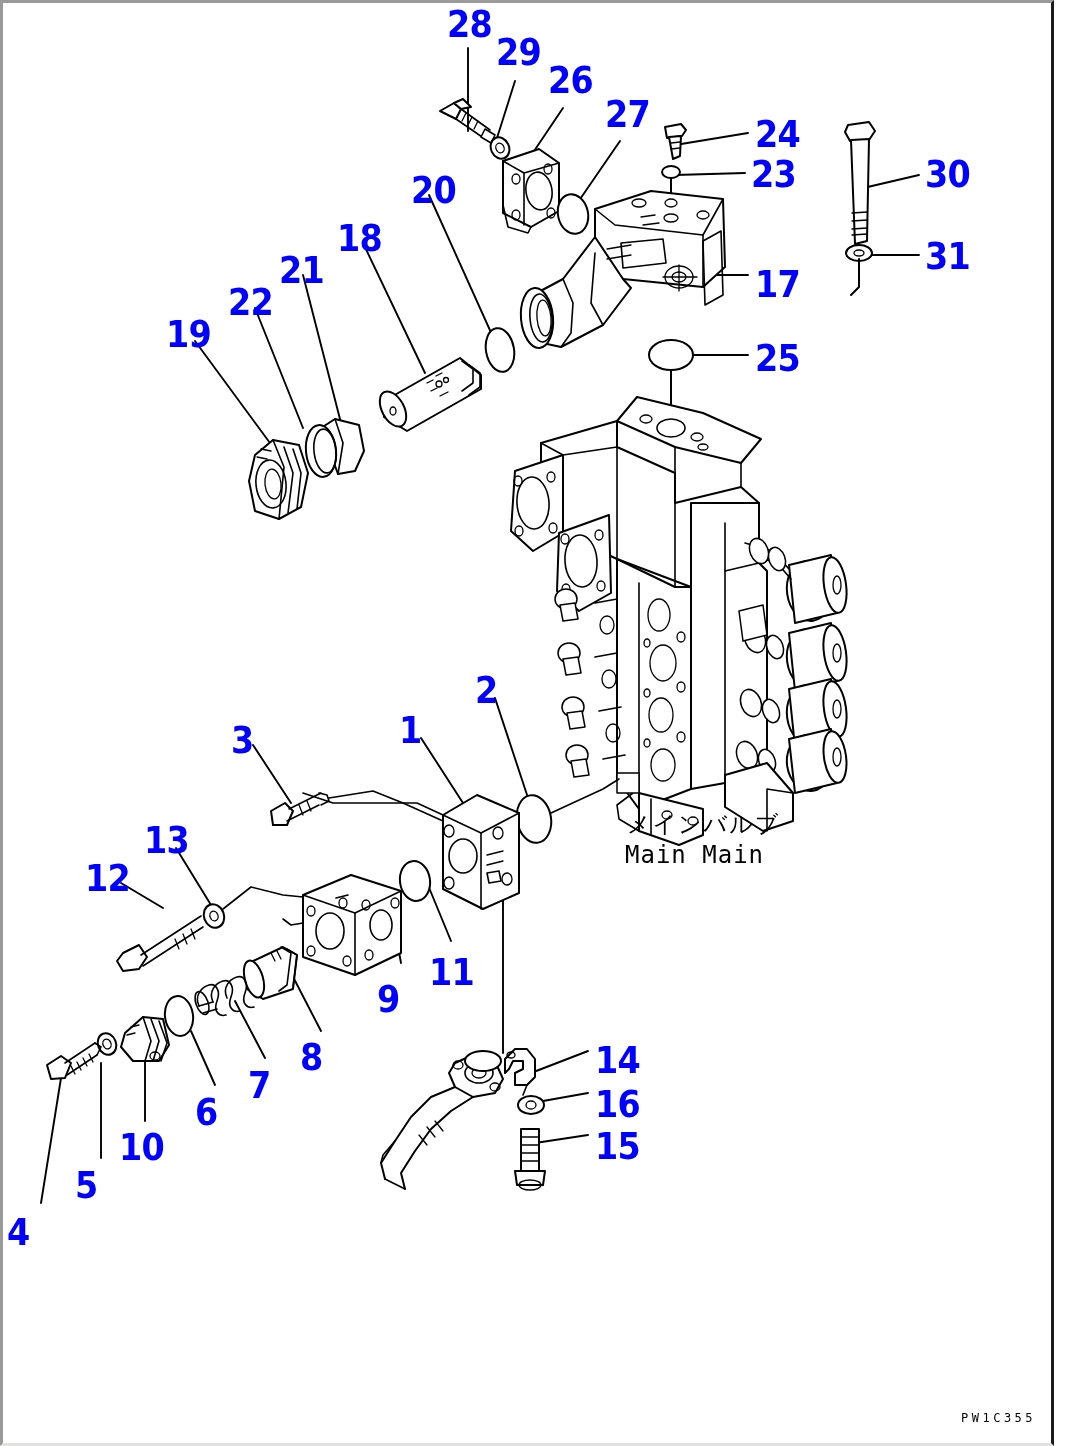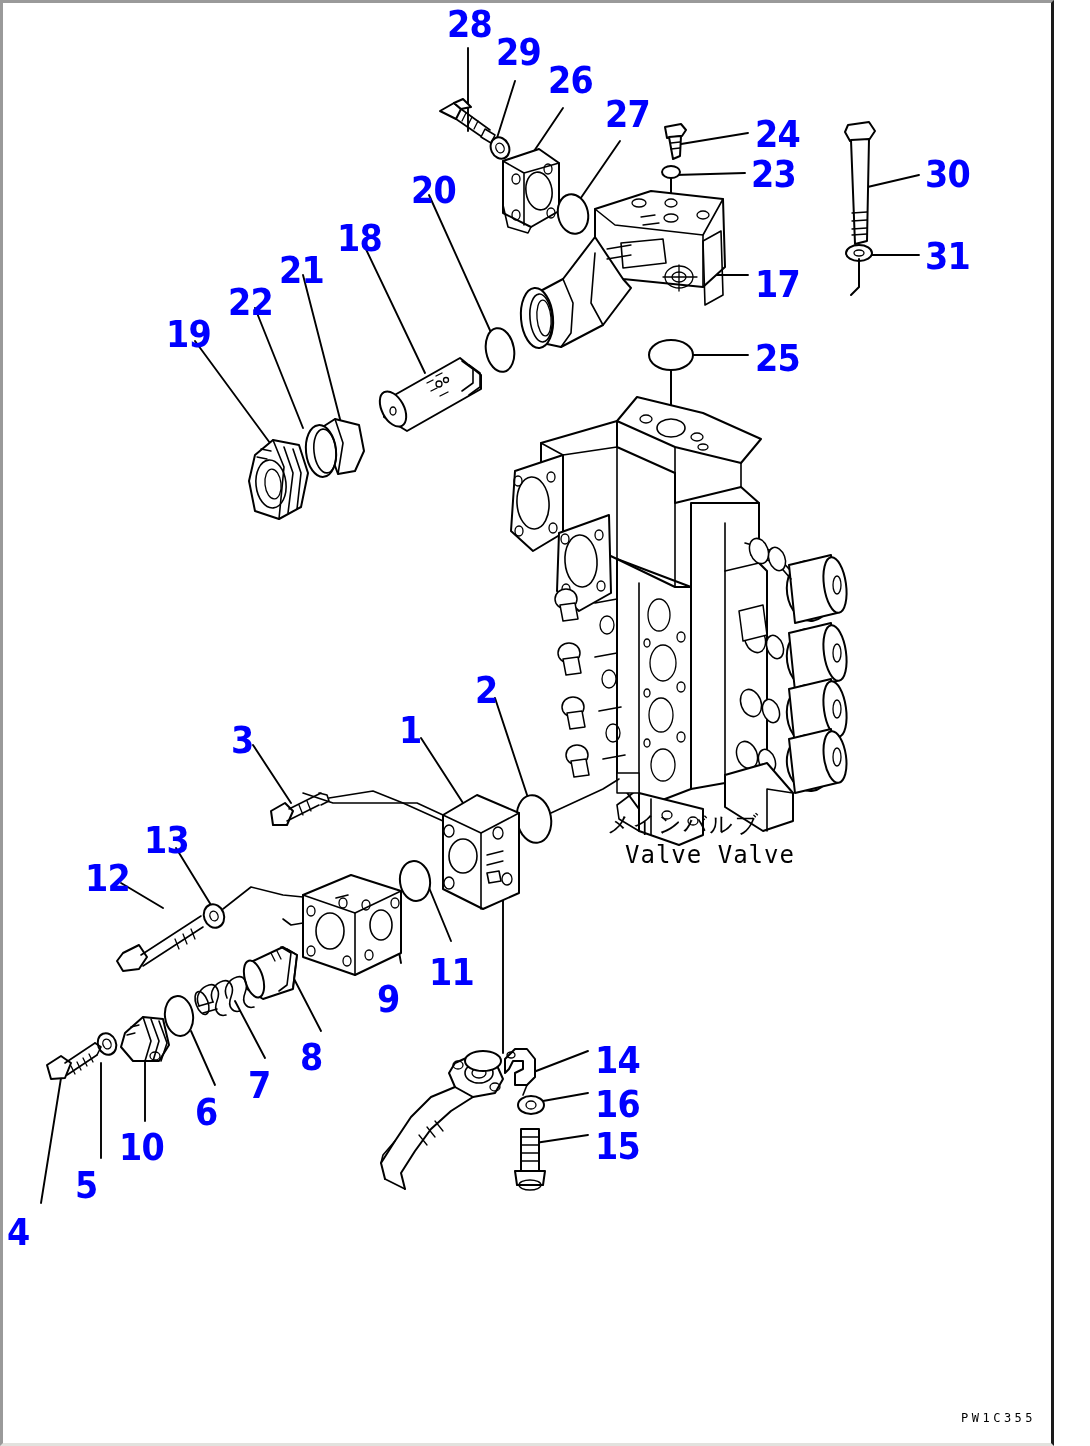--- a/index.html
+++ b/index.html
@@ -510,18 +510,18 @@
   <div class="callout" style="left:297px; top:1035px;">8</div>
   <div class="callout" style="left:245px; top:1063px;">7</div>
   <div class="callout" style="left:192px; top:1090px;">6</div>
   <div class="callout" style="left:116px; top:1125px;">10</div>
   <div class="callout" style="left:72px;  top:1163px;">5</div>
   <div class="callout" style="left:4px;   top:1210px;">4</div>
   <div class="callout" style="left:592px; top:1038px;">14</div>
   <div class="callout" style="left:592px; top:1082px;">16</div>
   <div class="callout" style="left:592px; top:1124px;">15</div>
 
-  <div class="jp-label" style="left:604px; top:806px;">メインバルブ</div>
-  <div class="en-label" style="left:622px; top:838px;">Valve Valve</div>
+  <div class="jp-label" style="left:624px; top:806px;">メインバルブ</div>
+  <div class="en-label" style="left:622px; top:838px;">Main Main</div>
 
   <div class="corner-code" style="left:958px; top:1408px;">PW1C355</div>
 
 </div>
 
 </body></html>

